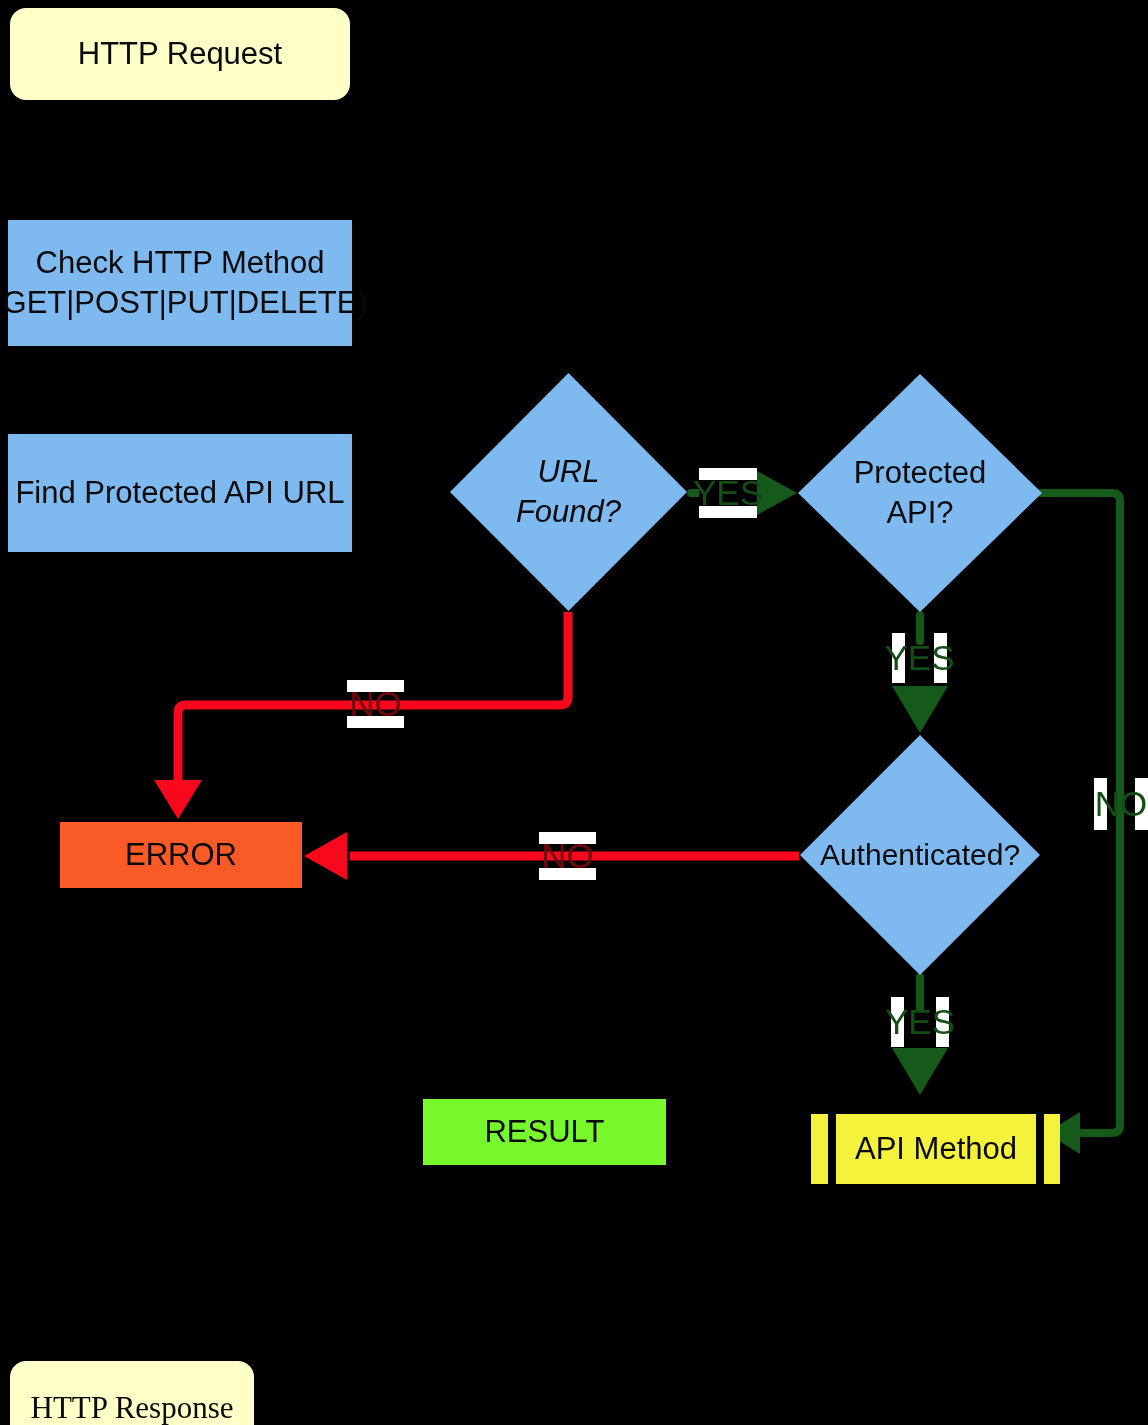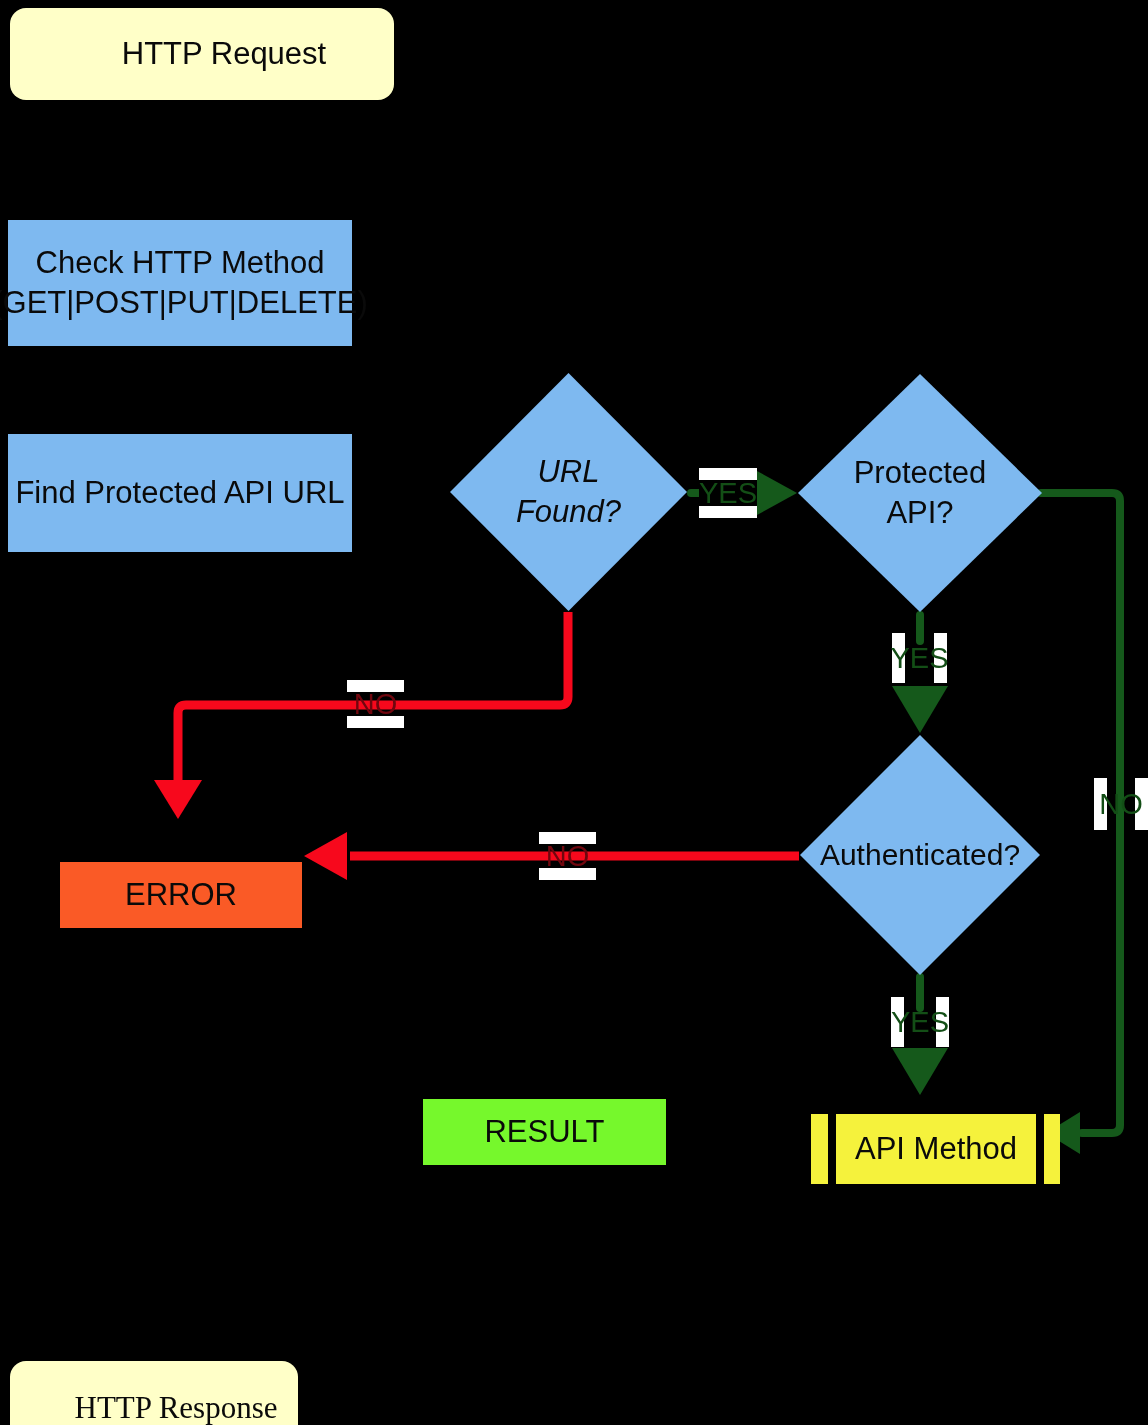--- a/index.html
+++ b/index.html
@@ -15,24 +15,24 @@
   .stroke-red{stroke:var(--edge-red);stroke-width:9;fill:none;stroke-linecap:butt;}
   .fill-green{fill:var(--edge-green);stroke:none;}
   .fill-red{fill:var(--edge-red);stroke:none;}
 
   .node{
     position:absolute;z-index:3;
     display:flex;align-items:center;justify-content:center;
     text-align:center;color:var(--node-text);
     font-size:31px;line-height:1.28;white-space:pre-line;
   }
-  .rounded{background:var(--node-cream);border-radius:16px;padding-left:44px;}
+  .rounded{background:var(--node-cream);border-radius:16px;}
   .process{background:var(--node-blue);}
   .diamond{background:var(--node-blue);clip-path:polygon(50% 0,100% 50%,50% 100%,0 50%);}
-  .error-box{background:var(--node-orange);margin-top:40px;}
+  .error-box{background:var(--node-orange);}
   .result-box{background:var(--node-green);}
   .predef{background:transparent;display:flex;align-items:stretch;padding:16px;}
   .predef .side{background:var(--node-yellow);}
   .predef .side.l{width:17px;}
   .predef .side.r{width:16px;}
   .predef .gap{width:8px;background:transparent;}
   .predef .mid{
     flex:1;background:var(--node-yellow);
     display:flex;align-items:center;justify-content:center;
   }
@@ -41,21 +41,21 @@
   .lbl-h{display:grid;grid-template-rows:12px 1fr 12px;}
   .lbl-h .bar{background:var(--label-bg);}
   .lbl-h .band{background:transparent;}
   .lbl-h .band.knockout{background:var(--background);}
   .lbl-v{display:grid;grid-template-columns:13px 1fr 13px;}
   .lbl-v .bar{background:var(--label-bg);}
   .lbl-v .band{background:transparent;}
   .lbl-txt{
     position:absolute;inset:0;z-index:2;
     display:flex;align-items:center;justify-content:center;
-    font-size:29px;letter-spacing:0px;
+    font-size:35px;letter-spacing:0px;
   }
   .txt-green{color:var(--edge-green-text);}
   .txt-maroon{color:var(--edge-red-text);}
 </style>
 </head>
 <body>
 
 <div class="canvas">
 
   <svg class="edges" width="1148" height="1425" viewBox="0 0 1148 1425">

